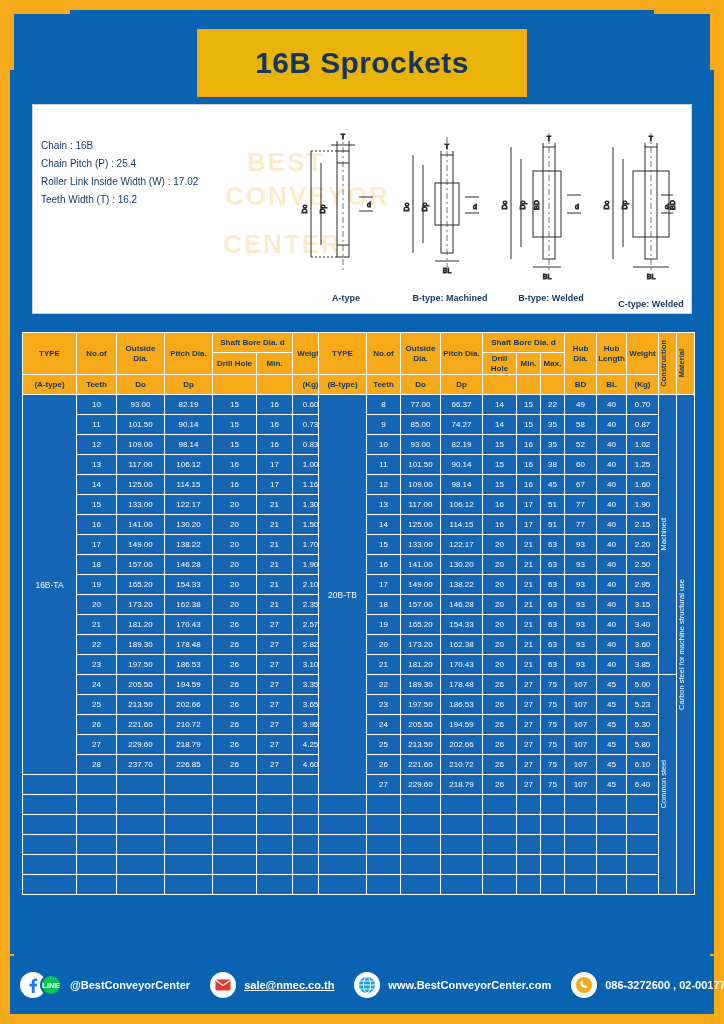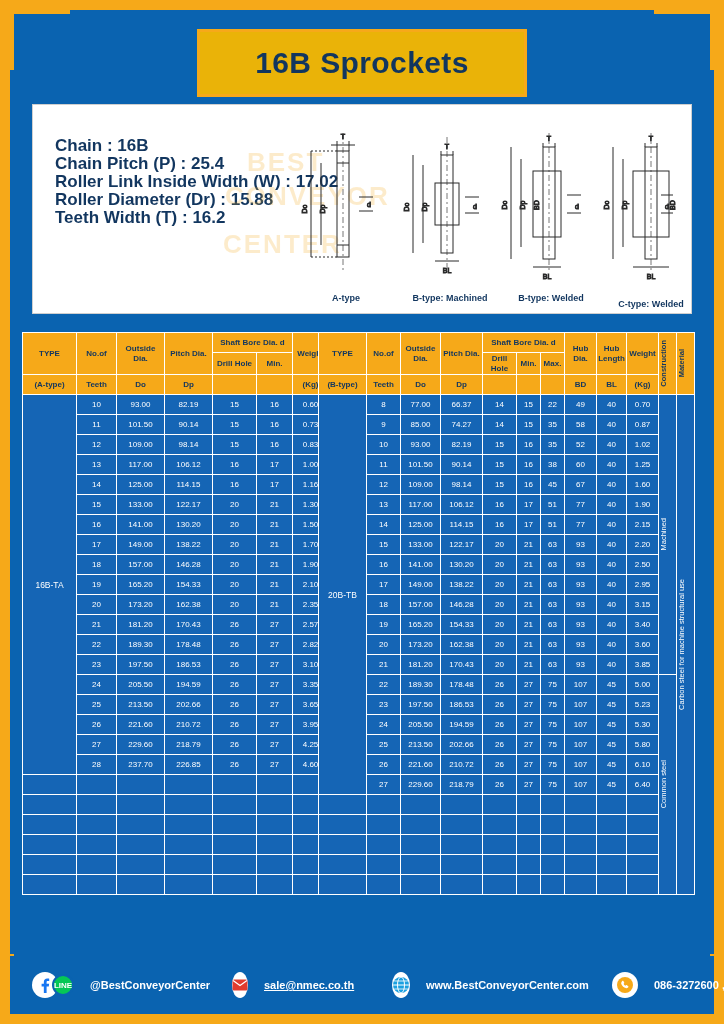--- a/index.html
+++ b/index.html
@@ -38,22 +38,22 @@
   .title-box .title-text {
     color:#12365f; font-size:30px; font-weight:bold; letter-spacing:0.4px;
   }
 
   
   .spec-panel {
     position:absolute; left:32px; top:104px; width:660px; height:210px;
     background:#ffffff; border:1px solid #cfcfcf;
   }
   .spec-list {
-    position:absolute; left:22px; top:32px; width:240px;
-    color:#12365f; font-size:17px; font-weight:bold; line-height:18px;
+    position:absolute; left:8px; top:32px; width:240px;
+    color:#12365f; font-size:10px; font-weight:normal; line-height:18px;
   }
   .spec-list div { white-space:nowrap; }
 
   .diagram-area {
     position:absolute; left:250px; top:6px; width:404px; height:200px;
   }
   .wm {
     position:absolute; left:190px; top:46px; width:210px; height:110px;
     opacity:0.22; pointer-events:none;
   }
@@ -92,21 +92,21 @@
     font-size:7.5px;
   }
 
   
   .footer {
     position:absolute; left:10px; bottom:10px; width:704px; height:58px;
     background:#0a63b0;
     display:flex; align-items:center;
   }
   .footer-sep { width:1px; height:34px; background:#5f9ad4; }
-  .f-item { display:flex; align-items:center; gap:16px; padding:0 22px; color:#fff; font-size:11px; font-weight:bold; }
+  .f-item { display:flex; align-items:center; gap:8px; padding:0 10px; color:#fff; font-size:11px; font-weight:bold; }
   .f-item .label { white-space:nowrap; }
   .circ { width:26px; height:26px; border-radius:50%; background:#ffffff; display:flex; align-items:center; justify-content:center; }
   .circ svg { display:block; }
   .fb-badge { position:relative; display:flex; align-items:center; }
   .line-badge {
     width:22px;height:22px;border-radius:50%;background:#06c755;color:#fff;
     font-size:8px;font-weight:bold;display:flex;align-items:center;justify-content:center;
     margin-left:-6px; border:2px solid #0a63b0;
   }
 </style>
@@ -123,21 +123,20 @@
 
 <div class="title-box">
   <div class="title-text">16B Sprockets</div>
 </div>
 
 <div class="spec-panel">
   <div class="spec-list">
     <div>Chain :  16B</div>
     <div>Chain Pitch (P) :  25.4</div>
     <div>Roller Link Inside Width (W) : 17.02</div>
-    <div>Roller Diameter (Dr) : 15.88</div>
     <div>Teeth Width (T) : 16.2</div>
   </div>
 
   <div class="wm">
     <div class="wm-text1">BEST</div>
     <div class="wm-mid">CONVEYOR</div>
     <div class="wm-text2">CENTER</div>
   </div>
 
   <div class="diagram-area">

